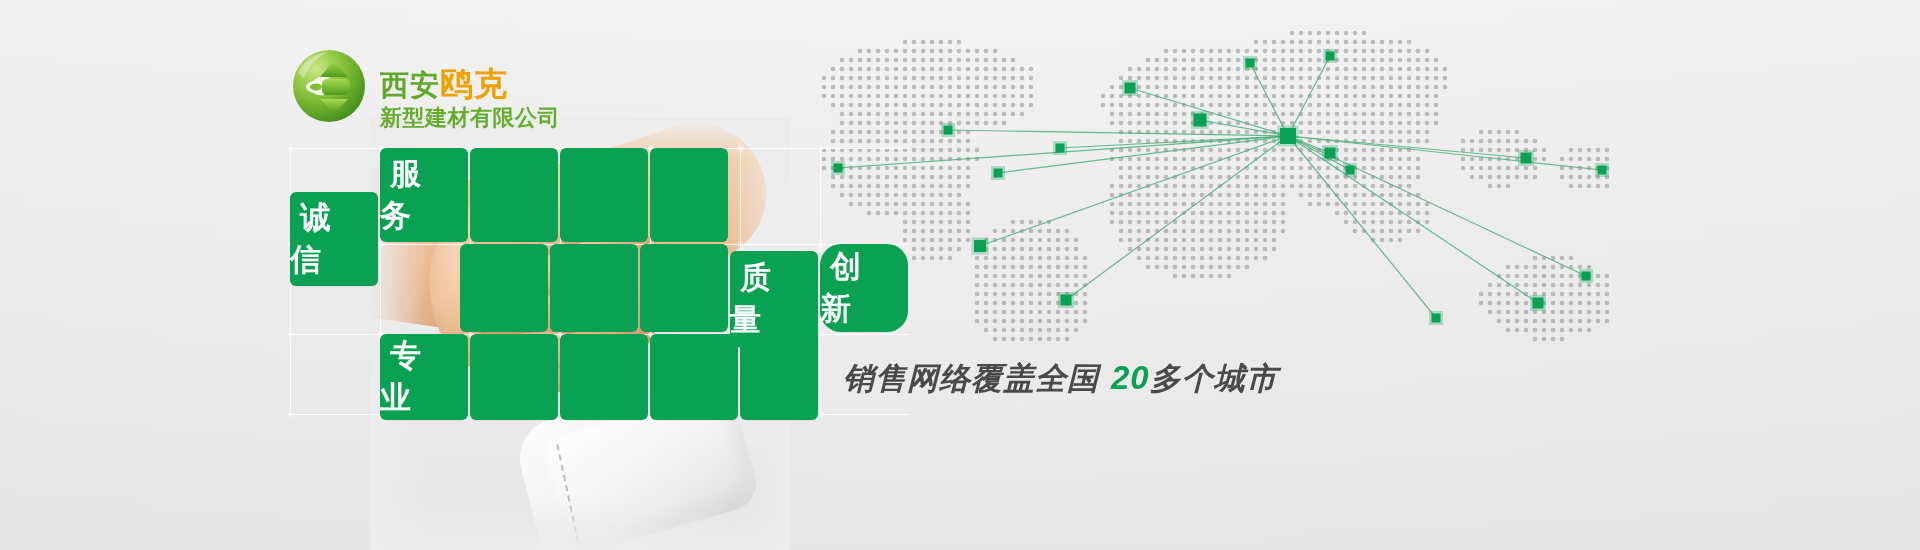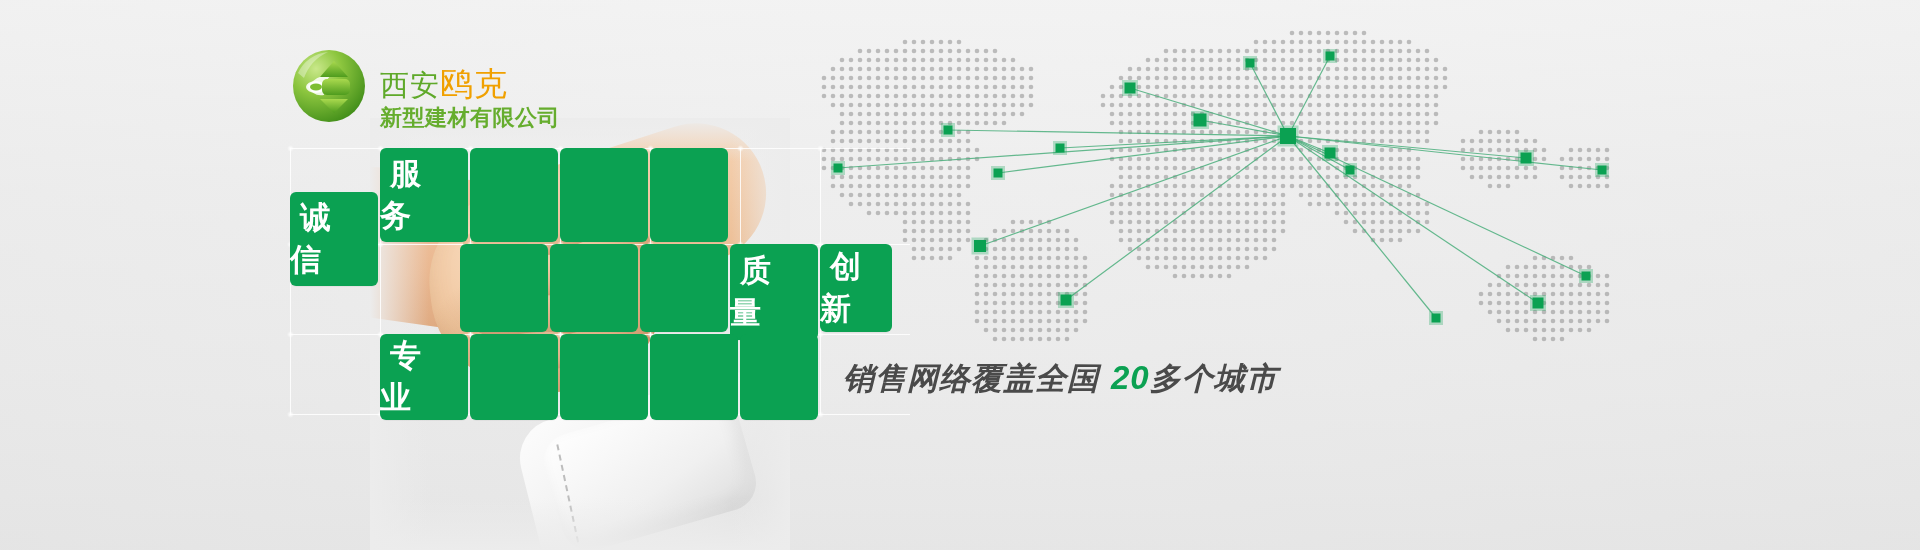--- a/index.html
+++ b/index.html
@@ -22,21 +22,21 @@
     background:linear-gradient(180deg, #f4f4f4 0%, #ededed 35%, #e9e9e9 70%, #e4e4e4 100%);
     opacity:.75;
   }
   .layer{position:absolute;}
 
   
   #logo{ left:290px; top:42px; width:300px; height:88px; display:flex; align-items:center; z-index:40;}
   #logo-mark{ width:78px;height:78px; position:relative; flex:0 0 78px;}
   #logo-text{ margin-left:12px; }
   .logo-line1{
-    font-size:29px; font-weight:normal; letter-spacing:1px; line-height:1.18;
+    font-size:29px; font-weight:bold; letter-spacing:1px; line-height:1.18;
     white-space:nowrap;
     margin-top:25px;
   }
   .logo-line1 .l-city{ color:#5fa92a; }
   .logo-line1 .l-brand{ color:#f0a000; font-size:33px; }
   .logo-line2{
     font-size:22px; color:#66ad2e; font-weight:bold; letter-spacing:.5px;
     line-height:1.3; white-space:nowrap;
   }
 
@@ -1850,22 +1850,22 @@
 
   <div id="tiles-host">
       <div class="tile" style="left: 290px; top: 148px; width: 88px; height: 94px; background: rgb(11, 161, 82); margin-top: 44px;">诚 信</div>
       <div class="tile" style="left: 380px; top: 148px; width: 88px; height: 94px; background: rgb(11, 161, 82);">服 务</div>
       <div class="tile" style="left: 470px; top: 148px; width: 88px; height: 94px; background: rgb(11, 161, 82);"></div>
       <div class="tile" style="left: 560px; top: 148px; width: 88px; height: 94px; background: rgb(11, 161, 82);"></div>
       <div class="tile" style="left: 650px; top: 148px; width: 78px; height: 94px; background: rgb(11, 161, 82);"></div>
       <div class="tile" style="left: 460px; top: 244px; width: 88px; height: 88px; background: rgb(11, 161, 82);"></div>
       <div class="tile" style="left: 550px; top: 244px; width: 88px; height: 88px; background: rgb(11, 161, 82);"></div>
       <div class="tile" style="left: 640px; top: 244px; width: 88px; height: 88px; background: rgb(11, 161, 82);"></div>
-      <div class="tile" style="left: 730px; top: 244px; width: 88px; height: 96px; background: rgb(11, 161, 82);">质 量</div>
-      <div class="tile" style="left: 820px; top: 244px; width: 72px; height: 88px; background: rgb(11, 161, 82);">创 新</div>
+      <div class="tile" style="left: 730px; top: 251px; width: 88px; height: 96px; background: rgb(11, 161, 82);">质 量</div>
+      <div class="tile" style="left: 820px; top: 244px; width: 88px; height: 88px; background: rgb(11, 161, 82); border-radius: 21px;">创 新</div>
       <div class="tile" style="left: 380px; top: 334px; width: 88px; height: 86px; background: rgb(11, 161, 82);">专 业</div>
       <div class="tile" style="left: 470px; top: 334px; width: 88px; height: 86px; background: rgb(11, 161, 82);"></div>
       <div class="tile" style="left: 560px; top: 334px; width: 88px; height: 86px; background: rgb(11, 161, 82);"></div>
       <div class="tile" style="left: 650px; top: 334px; width: 88px; height: 86px; background: rgb(11, 161, 82);"></div>
       <div class="tile" style="left: 740px; top: 334px; width: 78px; height: 86px; background: rgb(11, 161, 82);"></div>
     </div>
 
   <div class="layer" id="logo">
     <div id="logo-mark">
       <svg width="78" height="78" viewBox="0 0 78 78" xmlns="http://www.w3.org/2000/svg">

